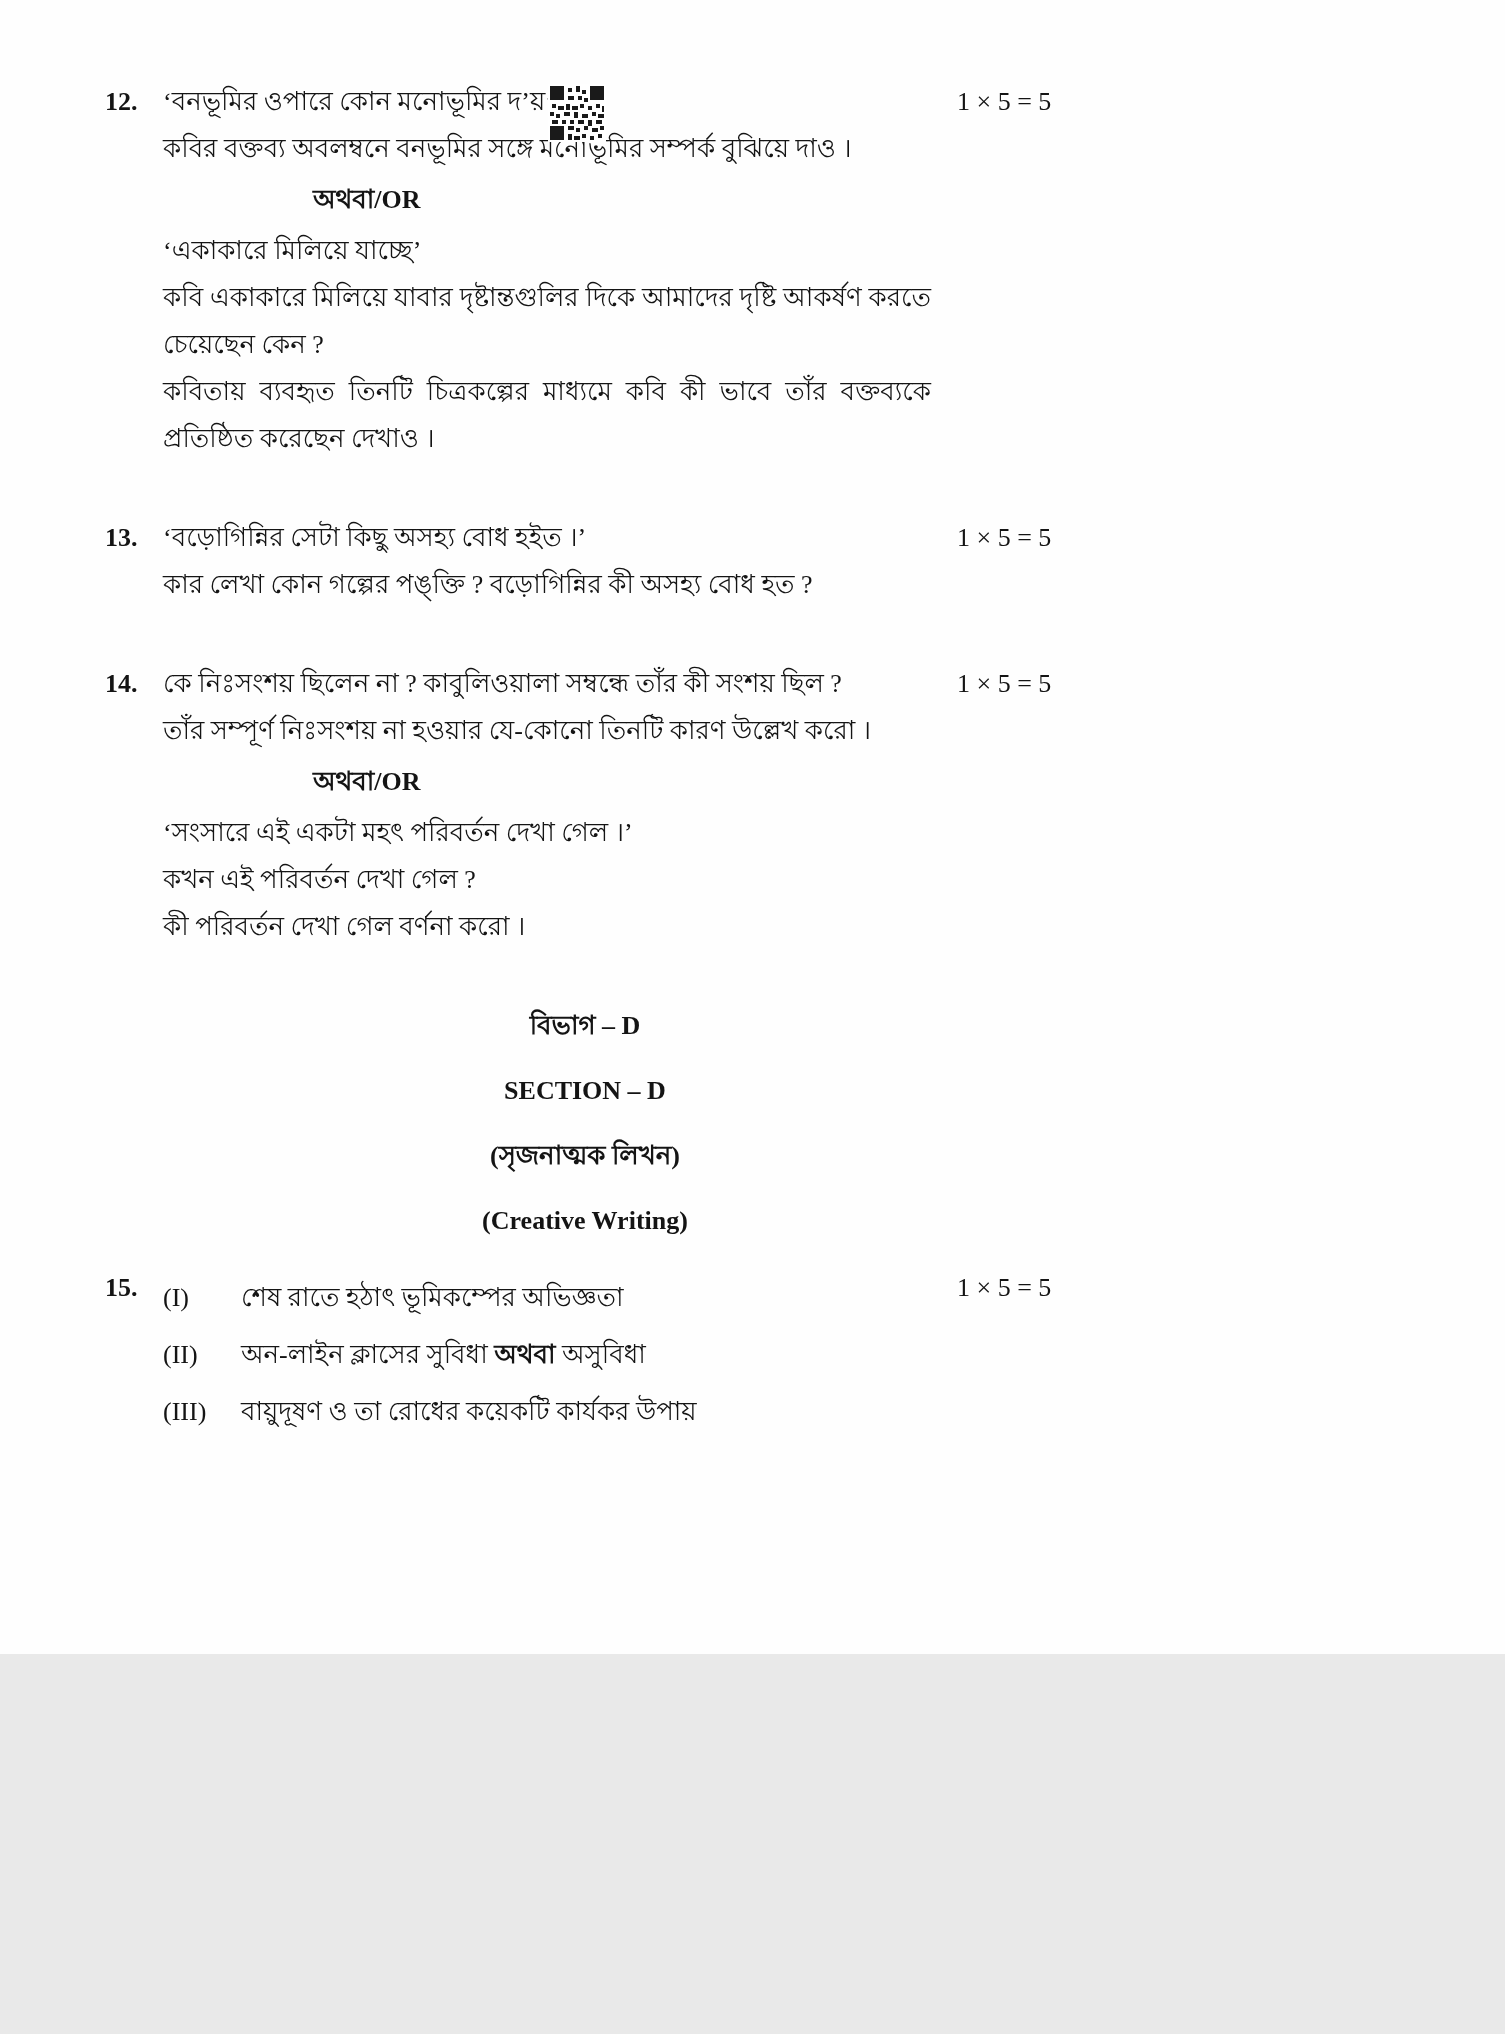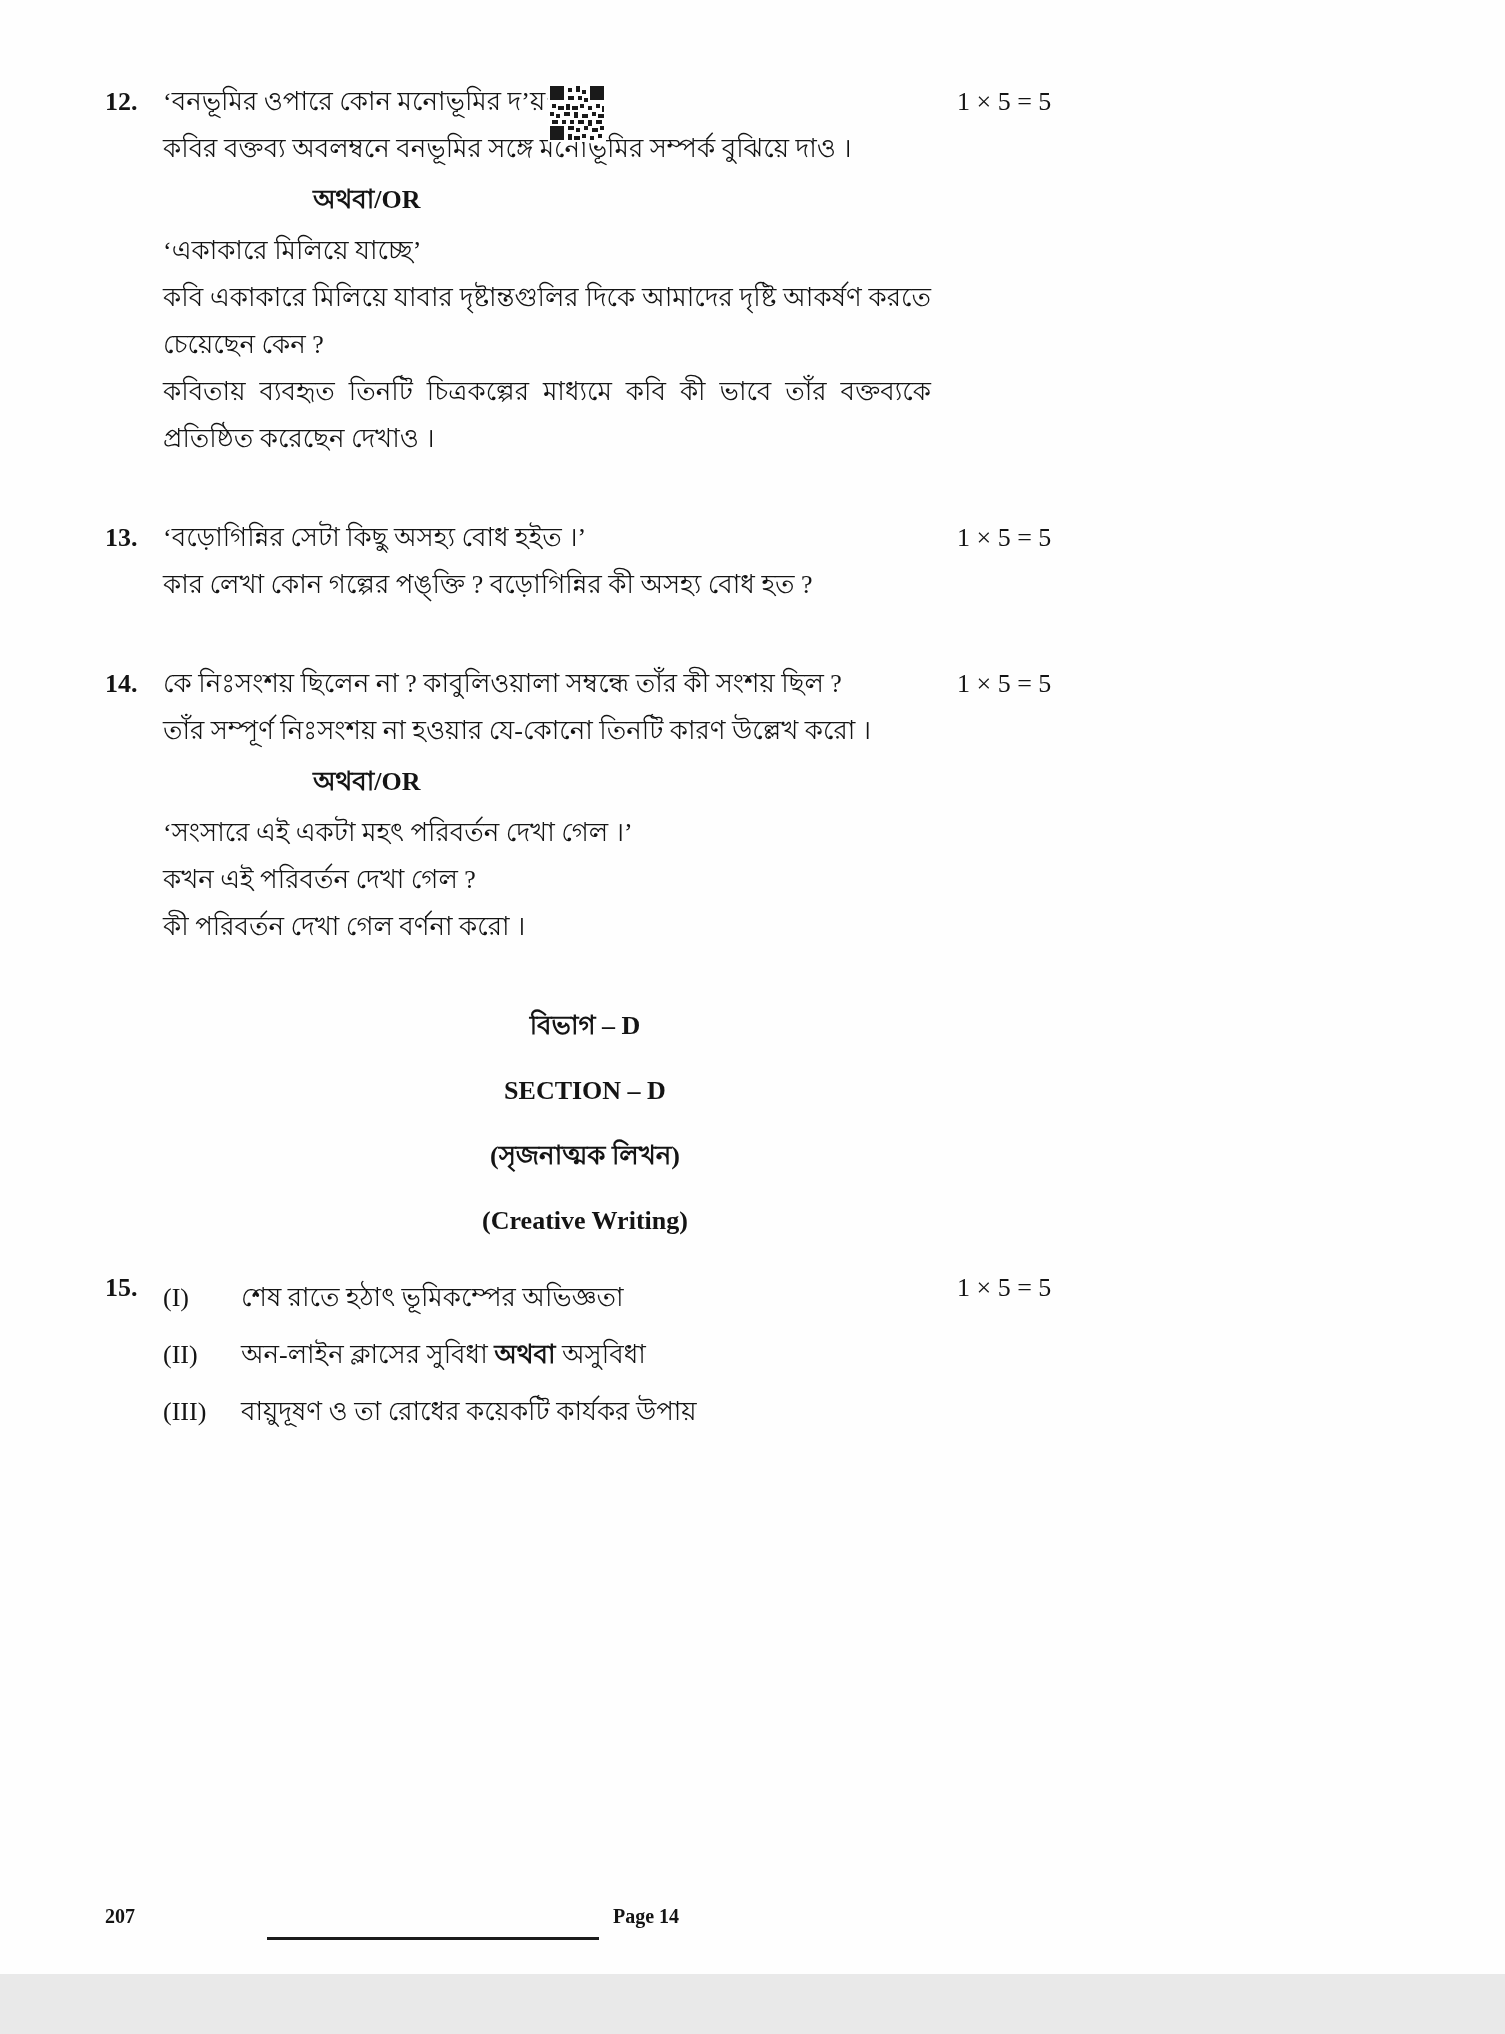--- a/index.html
+++ b/index.html
@@ -1,18 +1,18 @@
 <!DOCTYPE html>
 <html><head>
 <meta charset="utf-8">
 <style>
   * { margin:0; padding:0; box-sizing:border-box; }
   html,body { background:#e9e9e9; }
   .page {
-    width:1505px; height:1974px;
+    width:1505px; height:1654px;
     margin:0 auto;
     background:#fefefe;
     color:#141414;
     font-family:"Liberation Serif", "DejaVu Serif", serif;
     font-size:26px;
     line-height:47px;
     position:relative;
     padding:78px 440px 0 105px;
   }
   .qr-wrap {

